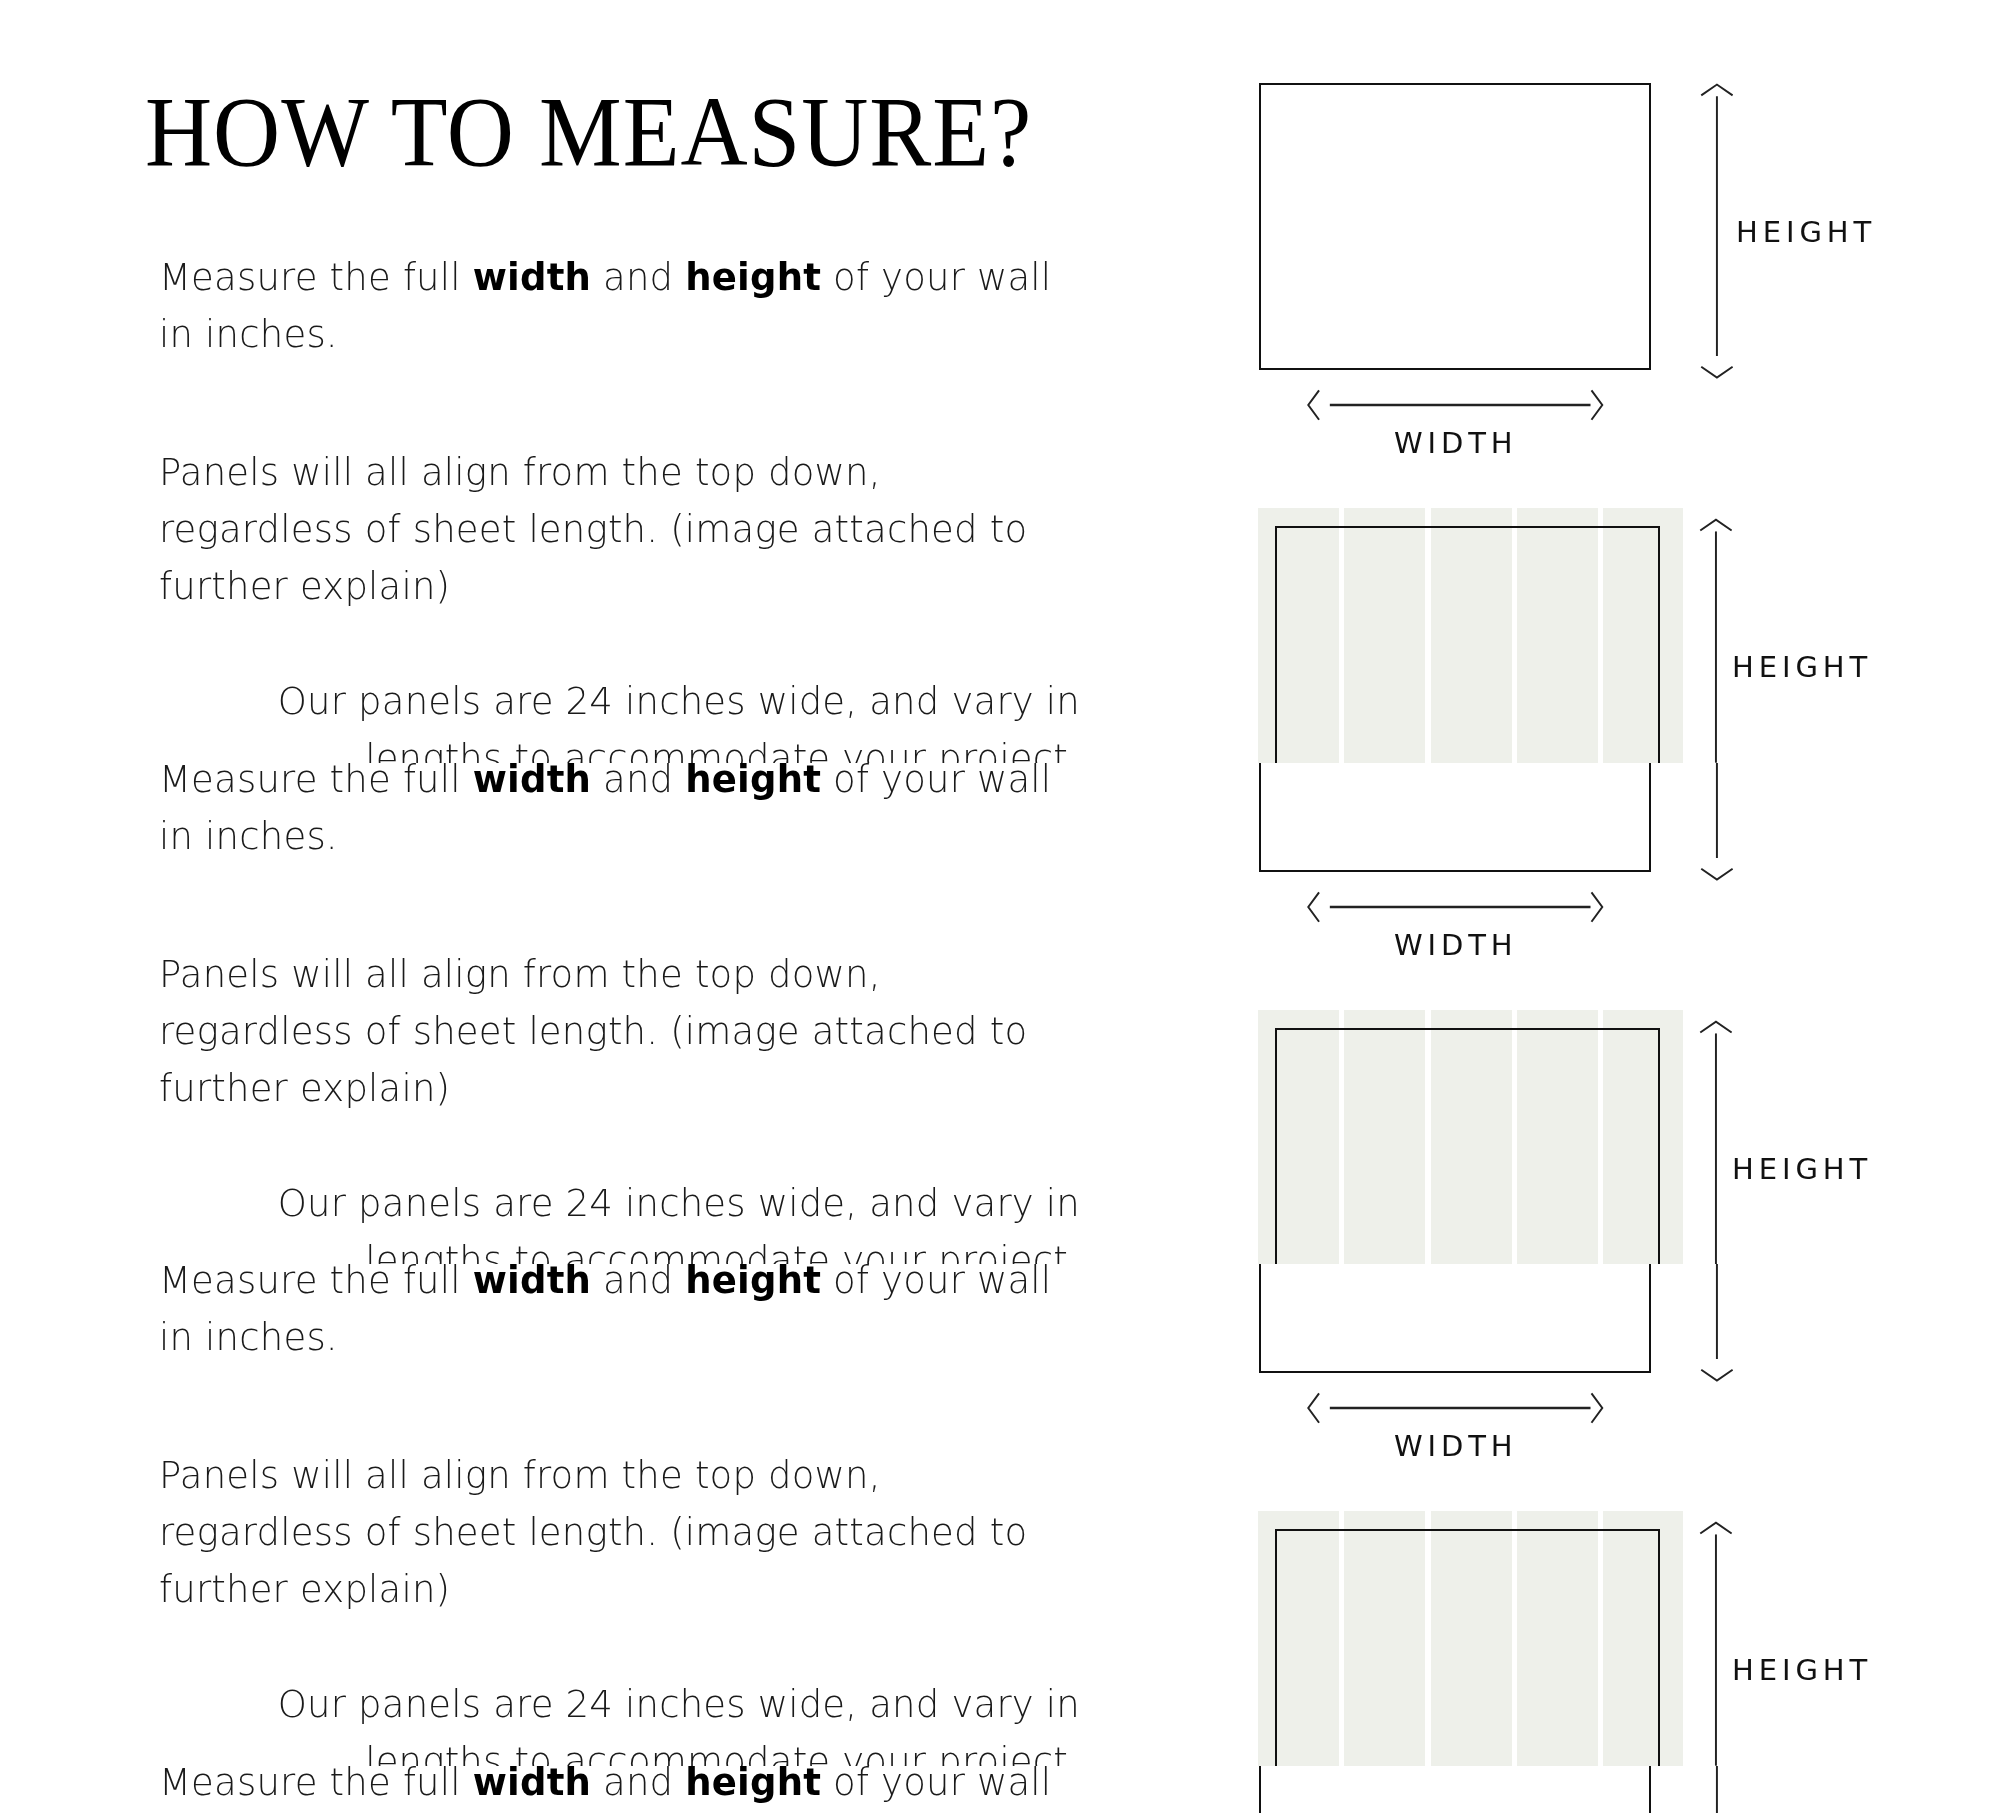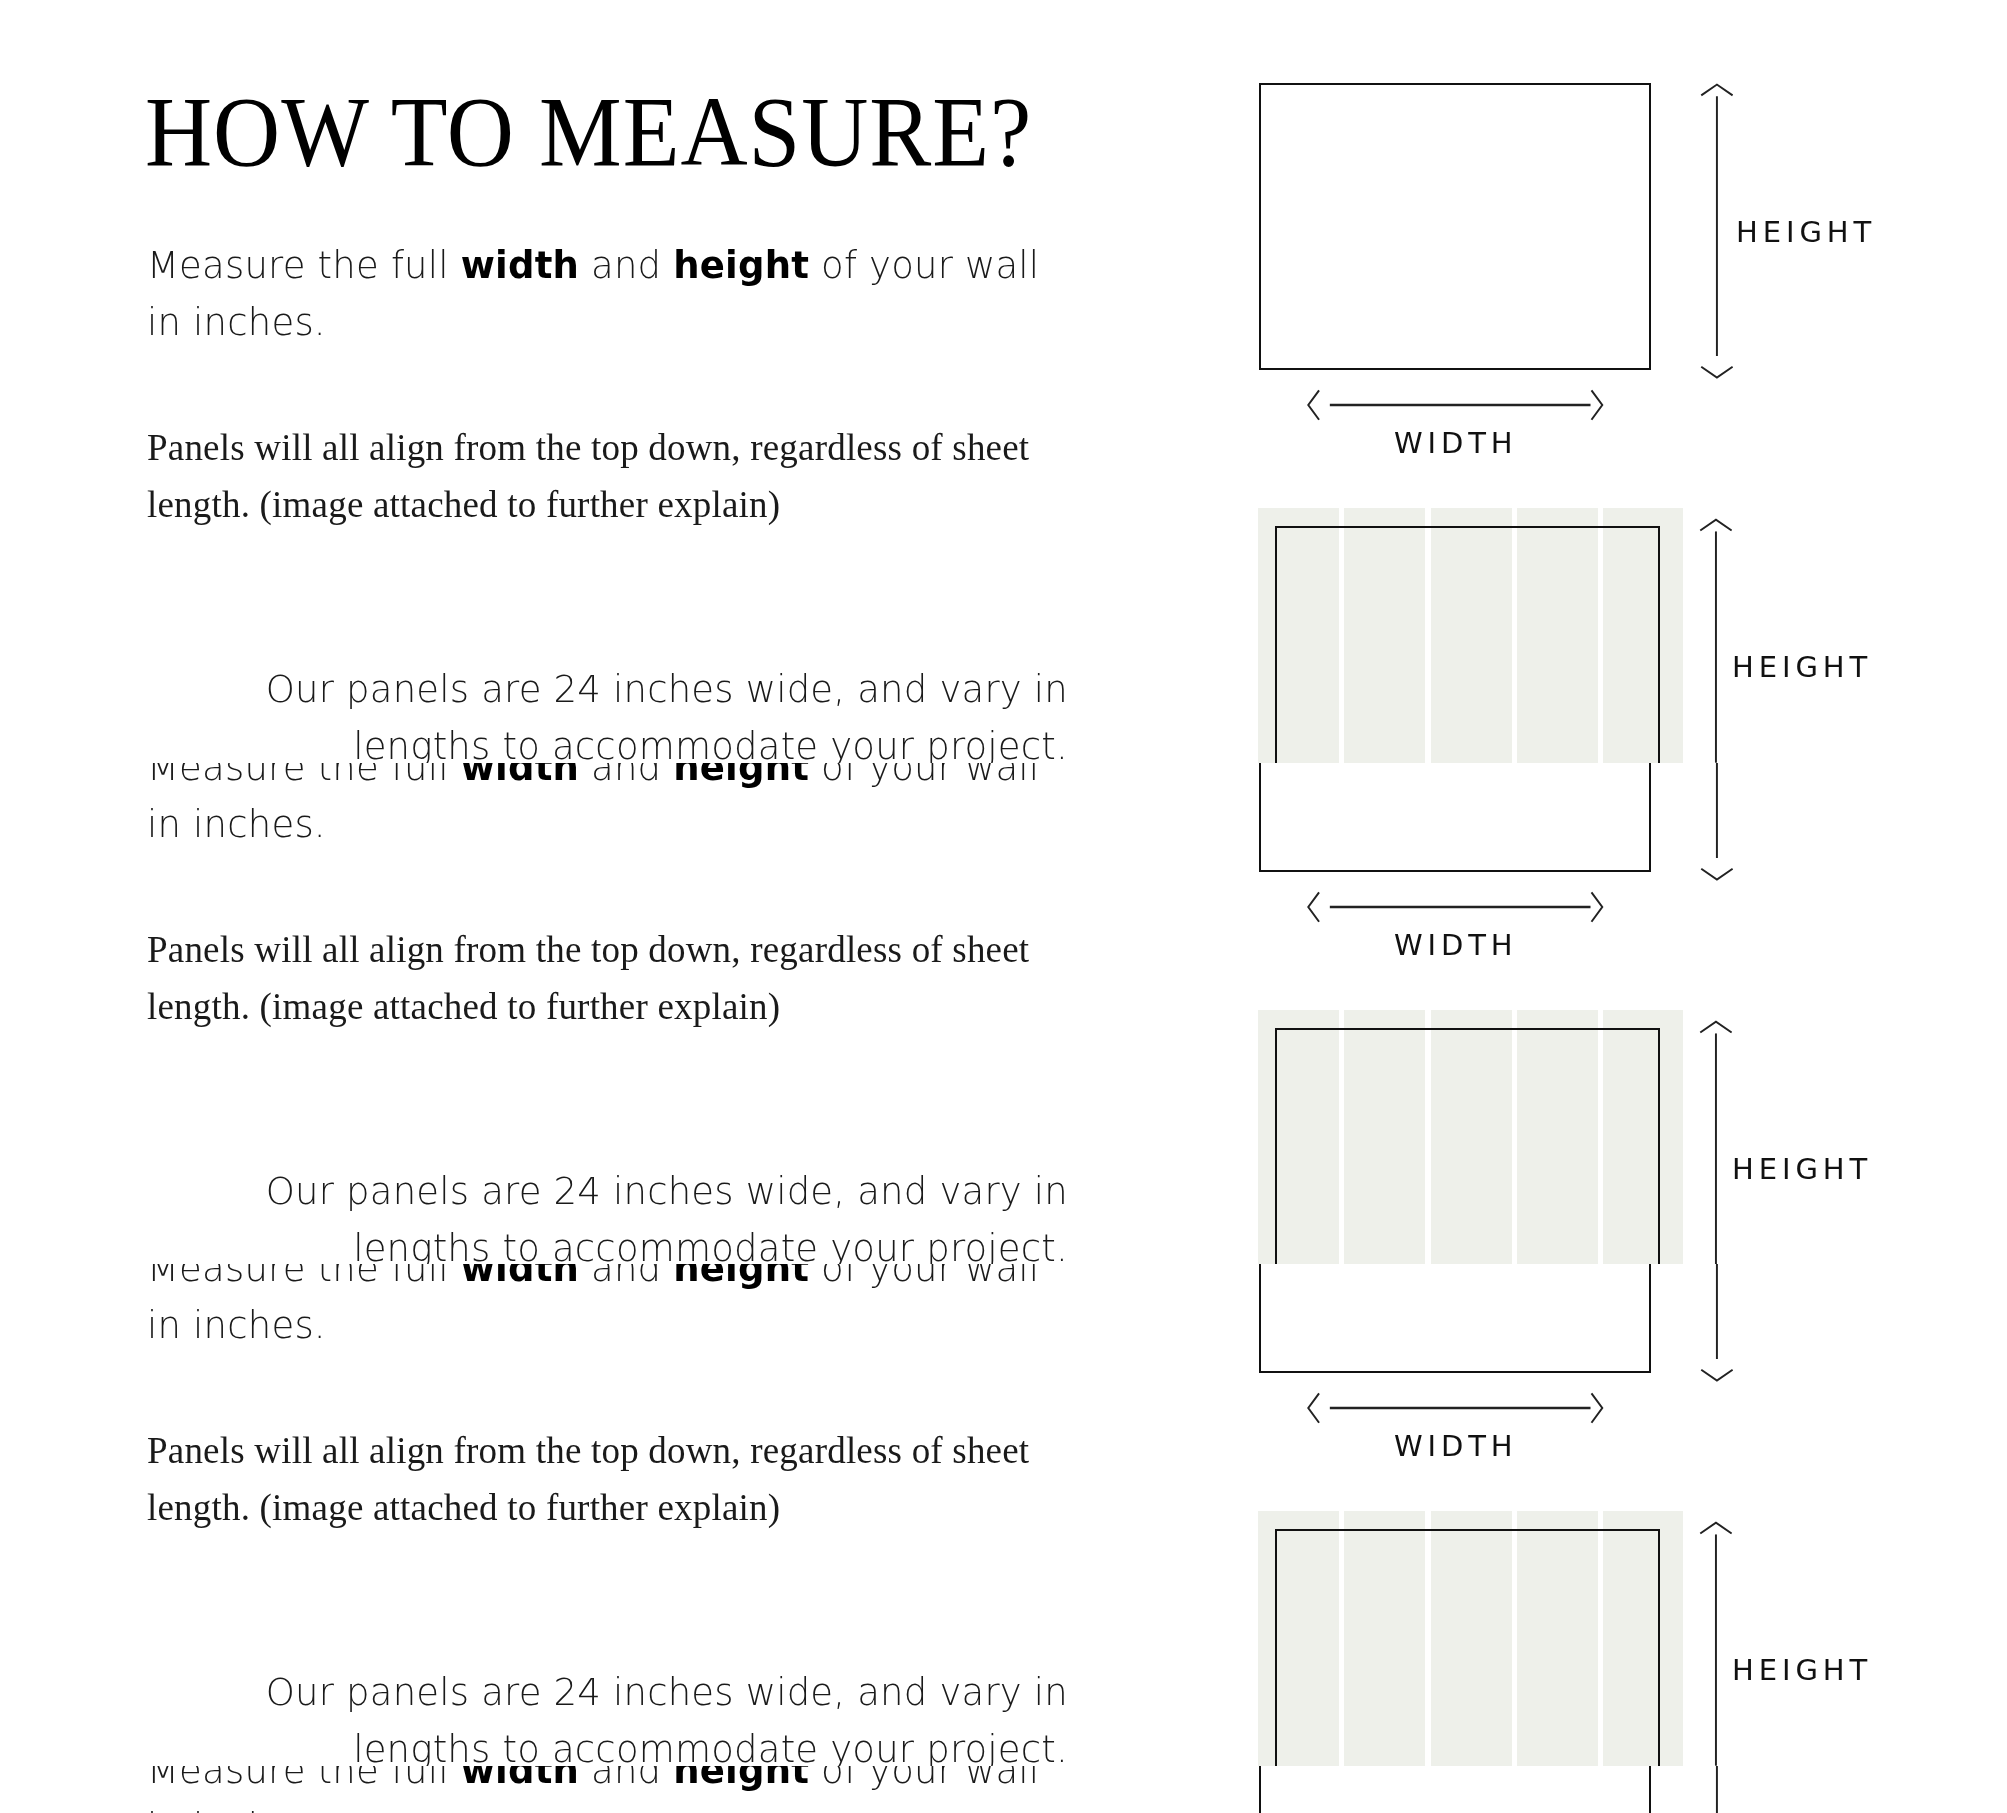--- a/index.html
+++ b/index.html
@@ -35,31 +35,31 @@
     letter-spacing: 1px;
     color: #000000;
     white-space: nowrap;
     transform: scaleX(0.93);
     transform-origin: left top;
   }
   .para {
     position: absolute;
     left: 147px;
     width: 921px;
-    margin: 0;
+    margin: 12px;
     font-family: "DejaVu Sans", "Liberation Sans", sans-serif;
     font-weight: 200;
     font-size: 37px;
     line-height: 57px;
     color: #1a1a1a;
     letter-spacing: 0.2px;
   }
   .para b { font-weight: bold; color: #000000; }
   .p1 { top: 237px; }
-  .p2 { top: 419px; font-family: Liberation Serif, serif; }
+  .p2 { top: 432px; }
   .p3 { top: 661px; text-align: right; }
 
   .diagram-rect {
     position: absolute;
     left: 1259px;
     top: 83px;
     width: 388px;
     height: 283px;
     border: 2.9px solid #111111;
     box-sizing: content-box;

